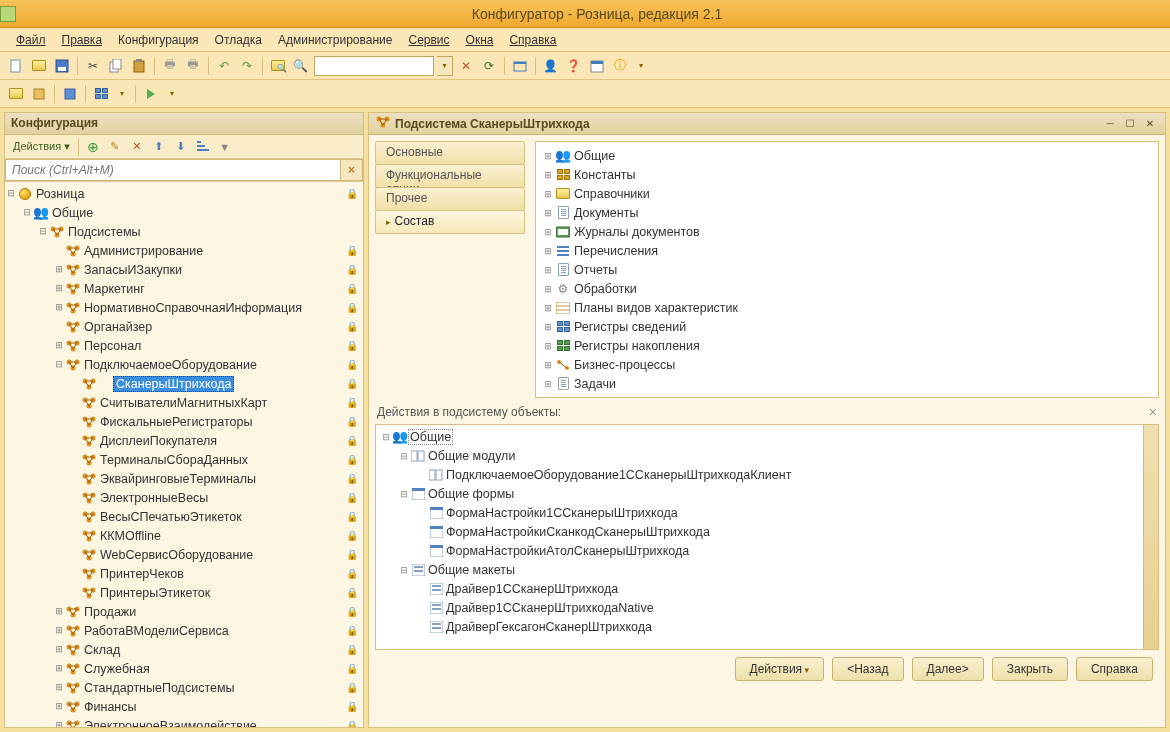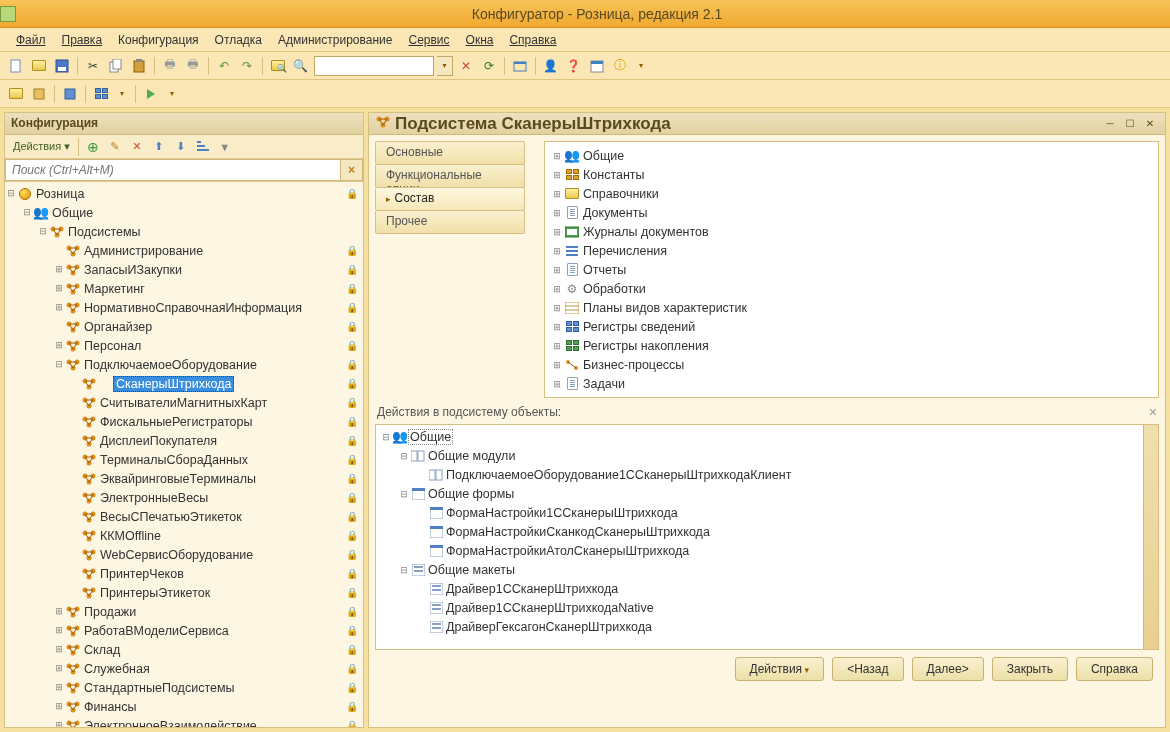--- a/index.html
+++ b/index.html
@@ -33,24 +33,24 @@
 .tree { flex: 1; overflow-y: auto; background: #fcf6e3; padding: 2px 0; font-size: 12.5px; }
 .tree-row { display: flex; align-items: center; height: 19px; padding-right: 4px; white-space: nowrap; position:relative; }
 .tree-row .sp { display:inline-block; }
 .tree-row .tw { width: 12px; height: 12px; text-align: center; font-size: 9px; color: #888; cursor: default; }
 .tree-row .ic { width: 16px; height: 14px; display:inline-flex;align-items:center;justify-content:center;font-size:11px; }
 .tree-row .lbl { padding: 1px 3px; }
 .tree-row.selected .lbl { background: #3a8ee0; color: #fff; border: 1px dotted #0050a0; padding: 0 2px; margin-left: 16px; }
 .tree-row .lock { width: 14px; text-align: right; color: #b09040; font-size: 10px; margin-left:auto; }
 .right-panel { flex: 1; background: #fcf6e3; border: 1px solid #d8c080; display: flex; flex-direction: column; }
 .right-header { height: 22px; background: linear-gradient(#ede0bf, #e2d2a0); border-bottom: 1px solid #d0b878; display: flex; align-items: center; padding: 2px 6px; }
-.right-header .htxt { font-weight: bold; color: #5a4a20; flex: 1; font-size:17px; }
+.right-header .htxt { font-weight: bold; color: #5a4a20; flex: 1; font-size:12px; }
 .win-btn { width: 18px; height: 16px; display: inline-flex; align-items: center; justify-content: center; font-size: 10px; color: #5a4a20; border:1px solid transparent; margin-left:2px; cursor:default;}
 .right-body { flex: 1; display: flex; flex-direction: column; padding: 6px; gap: 0; overflow:hidden;}
-.tabs-row { display: flex; gap: 19px; }
+.tabs-row { display: flex; gap: 10px; }
 .tabs-col { width: 150px; display: flex; flex-direction: column; gap: 0; }
 .tab-btn { height: 24px; border: 1px solid #d8bf80; background: linear-gradient(#faf0d0, #f0e0a8); padding: 3px 10px; font-size: 12px; color: #555; border-radius: 2px; margin-bottom: -1px; cursor:default; }
 .tab-btn.active { background: linear-gradient(#fff8e0, #f5e8b8); color: #222; position:relative; }
 .tab-btn.active::before { content:"▸"; font-size:9px; color:#906000; margin-right:4px; }
 .content-box { flex: 1; border: 1px solid #d8bf80; background: #fff; padding: 4px 6px; overflow:auto; }
 .cat-row { display: flex; align-items: center; height: 19px; font-size: 12.5px; }
 .cat-row .tw { width: 12px; font-size: 9px; color: #888; text-align:center; }
 .cat-row .ic { width: 18px; display:inline-flex;align-items:center;justify-content:center; }
 .cat-row .lbl { padding: 1px 2px; }
 .section-label { font-size: 12px; color: #555; padding: 6px 2px 4px; display:flex;align-items:center;}
@@ -687,22 +687,22 @@
       <span class="htxt">Подсистема СканерыШтрихкода</span>
       <span class="win-btn">─</span>
       <span class="win-btn">☐</span>
       <span class="win-btn">✕</span>
     </div>
     <div class="right-body">
       <div class="tabs-row">
         <div class="tabs-col" id="tabs-col">
             <div class="tab-btn">Основные</div>
             <div class="tab-btn">Функциональные опции</div>
+            <div class="tab-btn">Прочее</div>
             <div class="tab-btn active">Состав</div>
-            <div class="tab-btn">Прочее</div>
           </div>
         <div class="content-box" id="categories-box">
             <div class="cat-row">
               <span class="tw">⊞</span>
               <span class="ic">
                 <span style="font-size:13px">👥</span>
               </span>
               <span class="lbl">Общие</span>
             </div>
             <div class="cat-row">

